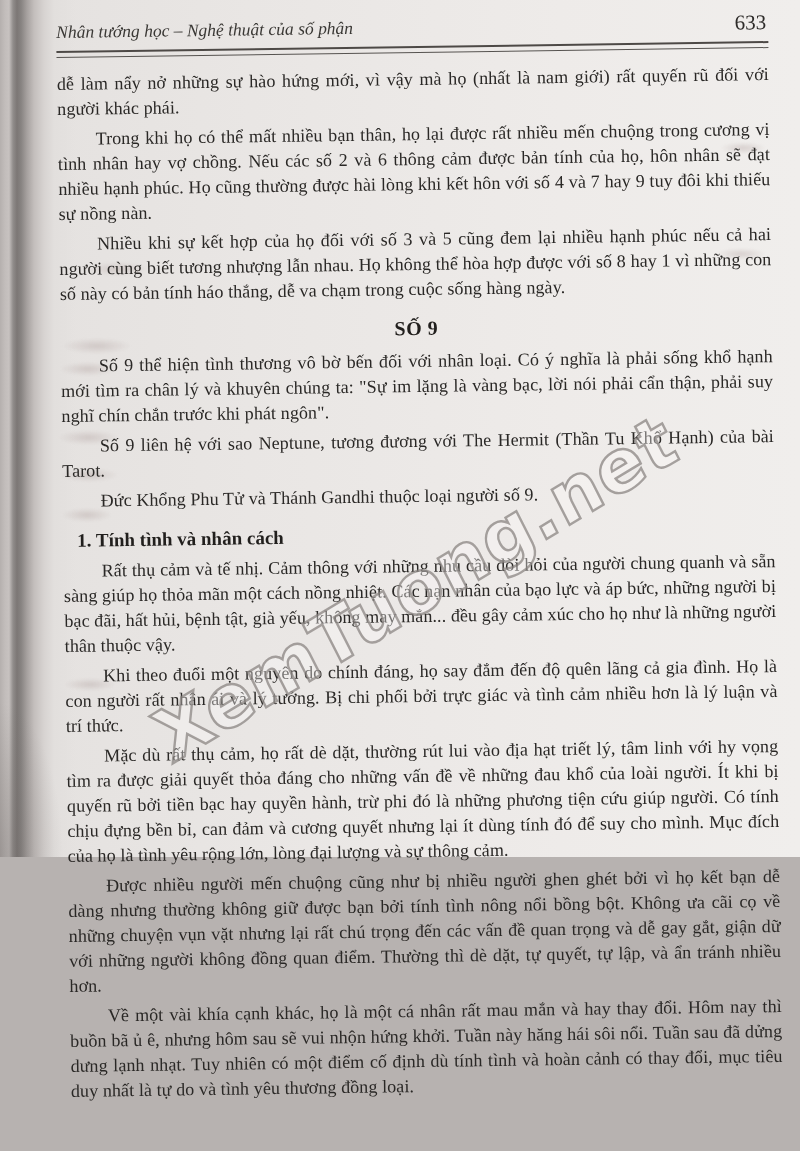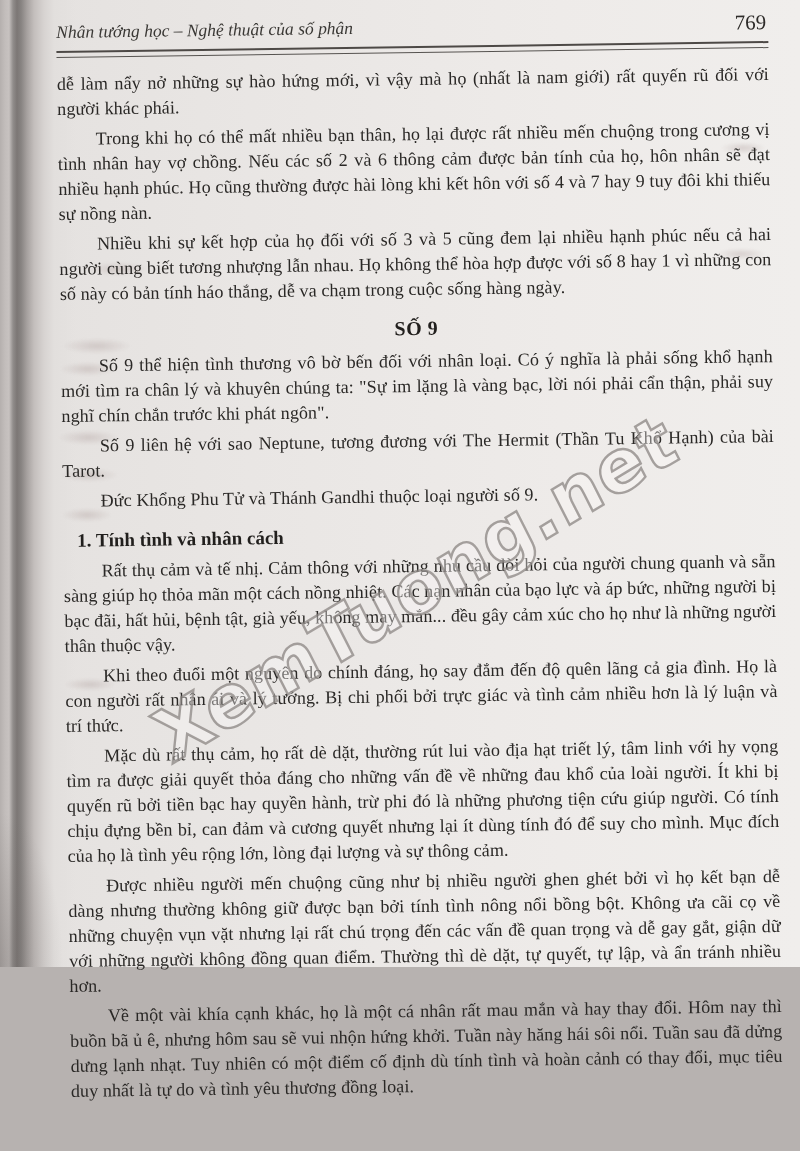--- a/index.html
+++ b/index.html
@@ -3,21 +3,21 @@
 <meta charset="utf-8">
 <style>
   html, body {
     margin: 0; padding: 0;
     width: 800px; height: 1151px;
     overflow: hidden;
     background: #b7b2b0;
   }
   .page {
     position: relative;
-    width: 800px; height: 967px;
+    width: 800px; height: 857px;
     background: linear-gradient(90deg, #e5e2e0 55px, #e9e6e4 250px, #eeebe9 560px, #f0eeec 799px);
     font-family: "Liberation Serif", serif;
   }
   
   .edge {
     position: absolute; left: 0; top: 0; bottom: 0; width: 78px;
     background: linear-gradient(90deg,
       #b5b0ae 0px, #c2bdbb 5px, #c7c2c0 9px,
       #918d8b 13px, #7c7775 17px, #878381 21px,
       #a6a19f 27px, #c3bebc 34px, #d7d3d1 44px,
@@ -117,21 +117,21 @@
   <div class="bleed" style="left:62px; top:508px; width:50px; height:14px;"></div>
   <div class="bleed" style="left:88px; top:262px; width:60px; height:14px;"></div>
   <div class="bleed" style="left:64px; top:678px; width:52px; height:13px;"></div>
   <div class="bleed" style="left:720px; top:142px; width:46px; height:12px;"></div>
   <div class="bleed" style="left:716px; top:248px; width:50px; height:12px;"></div>
 
   <div class="content">
 
     <div class="runhead">
       <span class="title">Nhân tướng học – Nghệ thuật của số phận</span>
-      <span class="pageno">769</span>
+      <span class="pageno">633</span>
     </div>
 
     <div class="rule-double">
       <div class="r1"></div>
       <div class="r2"></div>
     </div>
 
     <div class="bodytext">
 
       <p class="no-indent">dễ làm nẩy nở những sự hào hứng mới, vì vậy mà họ (nhất là nam giới) rất quyến rũ đối với người khác phái.</p>

